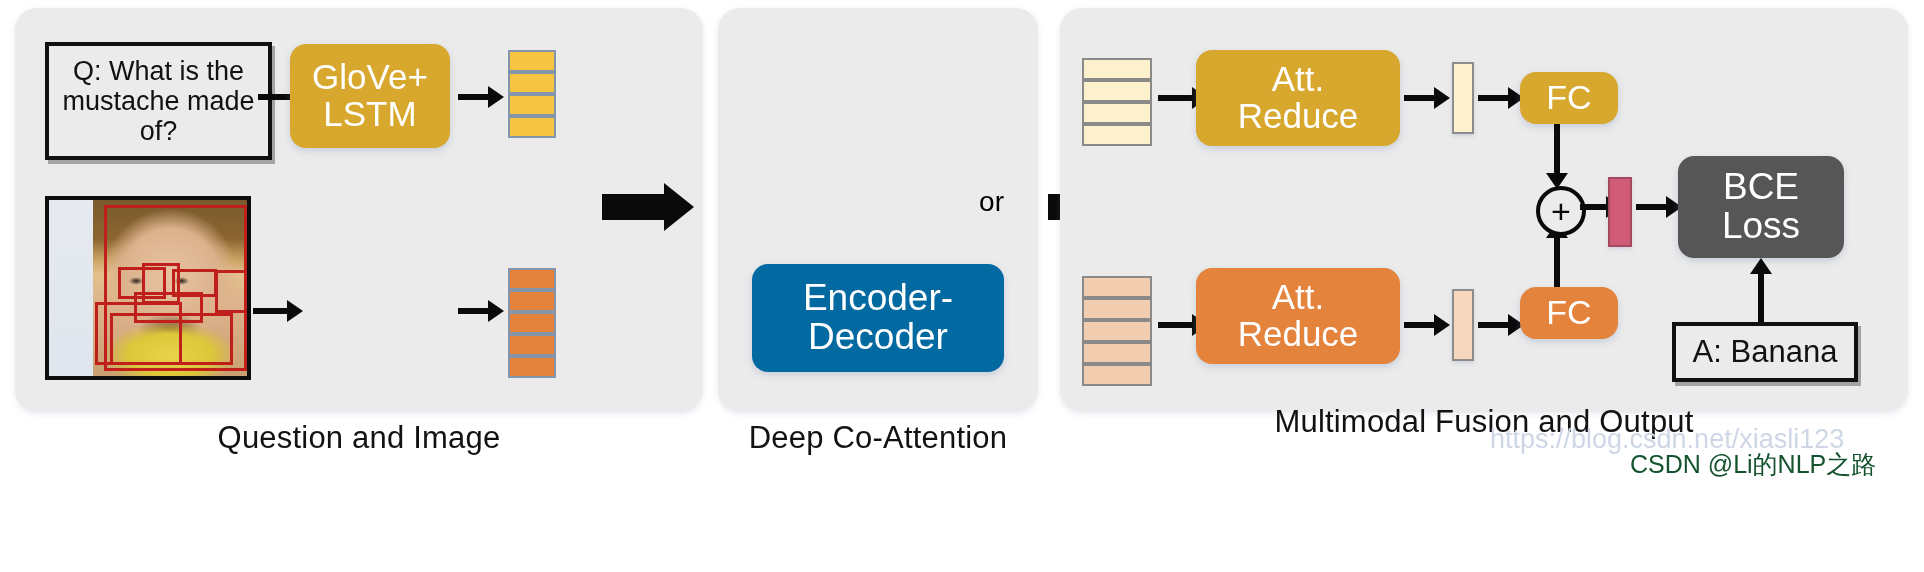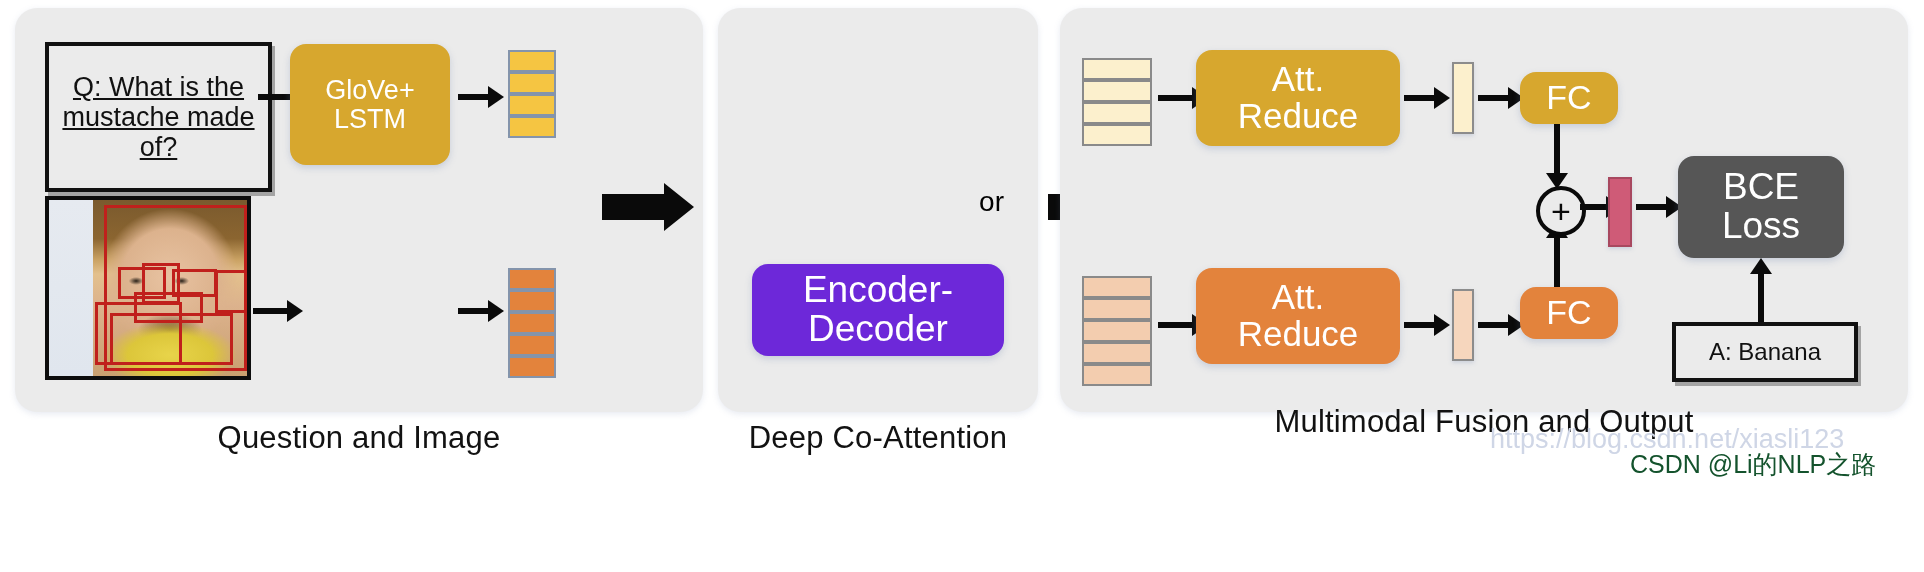--- a/index.html
+++ b/index.html
@@ -82,30 +82,30 @@
   .wm1{position:absolute;color:#cfd6e6;font-size:27px;white-space:nowrap;text-align:center;}
   .wm2{position:absolute;color:#14532d;font-size:25px;white-space:nowrap;}
 </style>
 </head>
 <body>
 
 <div id="stage">
 
   <div class="panel" style="left:15px;top:8px;width:688px;height:404px;"></div>
 
-  <div class="outbox" style="left:45px;top:42px;width:203px;height:110px;font-size:27px;padding:16px 8px;text-decoration:underline;">
+  <div class="outbox" style="left:45px;top:42px;width:203px;height:110px;font-size:27px;padding:0 8px;">
     <span>Q: What is the mustache made of?</span>
   </div>
 
   <div class="arrow ar-r" style="left:258px;top:85px;width:50px;height:24px;">
     <div class="shaft" style="width:36px;"></div>
       <div class="head"></div>
   </div>
 
-  <div class="block" style="left:290px;top:44px;width:160px;height:121px;background:#d7a72e;font-size:27px;">
+  <div class="block" style="left:290px;top:44px;width:160px;height:104px;background:#d7a72e;font-size:35px;">
     <span class="ln">GloVe+</span>
     <span class="ln">LSTM</span>
   </div>
 
   <div class="arrow ar-r" style="left:458px;top:85px;width:46px;height:24px;">
     <div class="shaft" style="width:32px;"></div>
       <div class="head"></div>
   </div>
 
   <div class="stack" style="left:508px;top:50px;width:48px;">
@@ -163,21 +163,21 @@
       <div class="fhead"></div>
   </div>
 
   <div class="panel" style="left:718px;top:8px;width:320px;height:404px;"></div>
 
 
   <div style="position:absolute;left:752px;top:186px;width:252px;text-align:right;font-size:28px;color:#000000;">
     <span>or</span>
   </div>
 
-  <div class="block" style="left:752px;top:264px;width:252px;height:92px;background:#6d28d9;font-size:37px;">
+  <div class="block" style="left:752px;top:264px;width:252px;height:108px;background:#0369a1;font-size:37px;">
     <span class="ln">Encoder-</span>
     <span class="ln">Decoder</span>
   </div>
 
   <div class="panel-caption" style="left:718px;top:420px;width:320px;">
     <span>Deep Co-Attention</span>
   </div>
 
   <div class="fatarrow" style="left:1048px;top:183px;width:92px;height:48px;">
     <div class="fshaft" style="width:66px;"></div>
@@ -282,21 +282,21 @@
   <div class="block" style="left:1678px;top:156px;width:166px;height:102px;background:#565656;font-size:37px;">
     <span class="ln">BCE</span>
     <span class="ln">Loss</span>
   </div>
 
   <div class="arrow ar-u" style="left:1749px;top:258px;width:24px;height:66px;">
     <div class="shaft" style="height:52px;"></div>
       <div class="head"></div>
   </div>
 
-  <div class="outbox" style="left:1672px;top:322px;width:178px;height:52px;font-size:24px;">
+  <div class="outbox" style="left:1672px;top:322px;width:178px;height:52px;font-size:31px;">
     <span>A: Banana</span>
   </div>
 
   <div class="panel-caption" style="left:1060px;top:404px;width:848px;">
     <span>Multimodal Fusion and Output</span>
   </div>
 
   <div class="wm1" style="left:1490px;top:424px;">
     <span>https://blog.csdn.net/xiasli123</span>
   </div>

